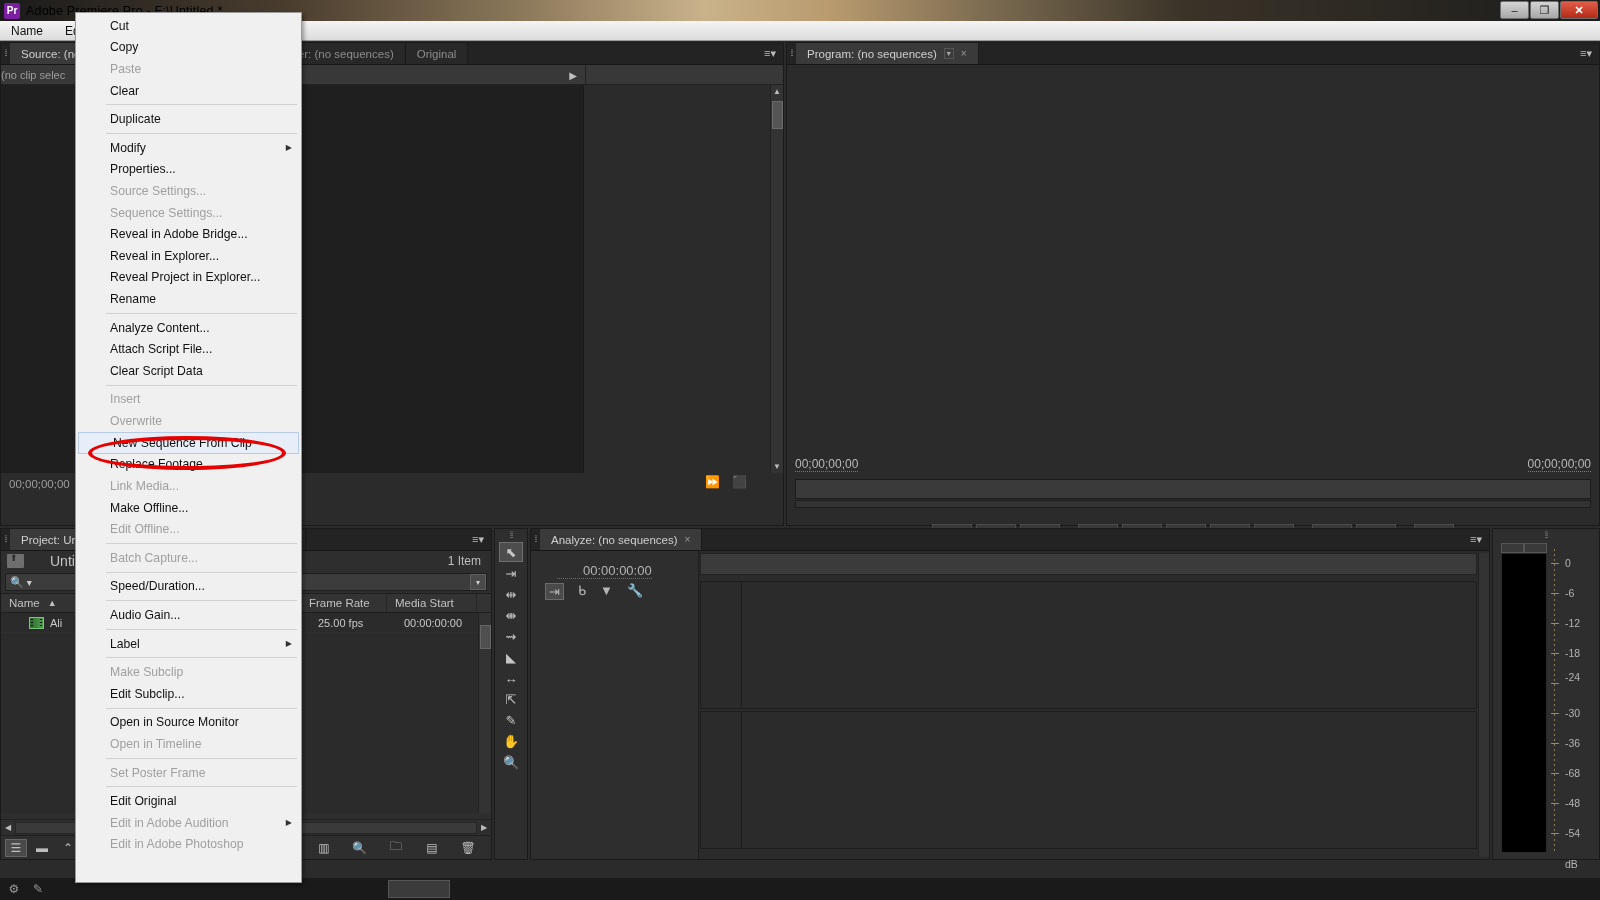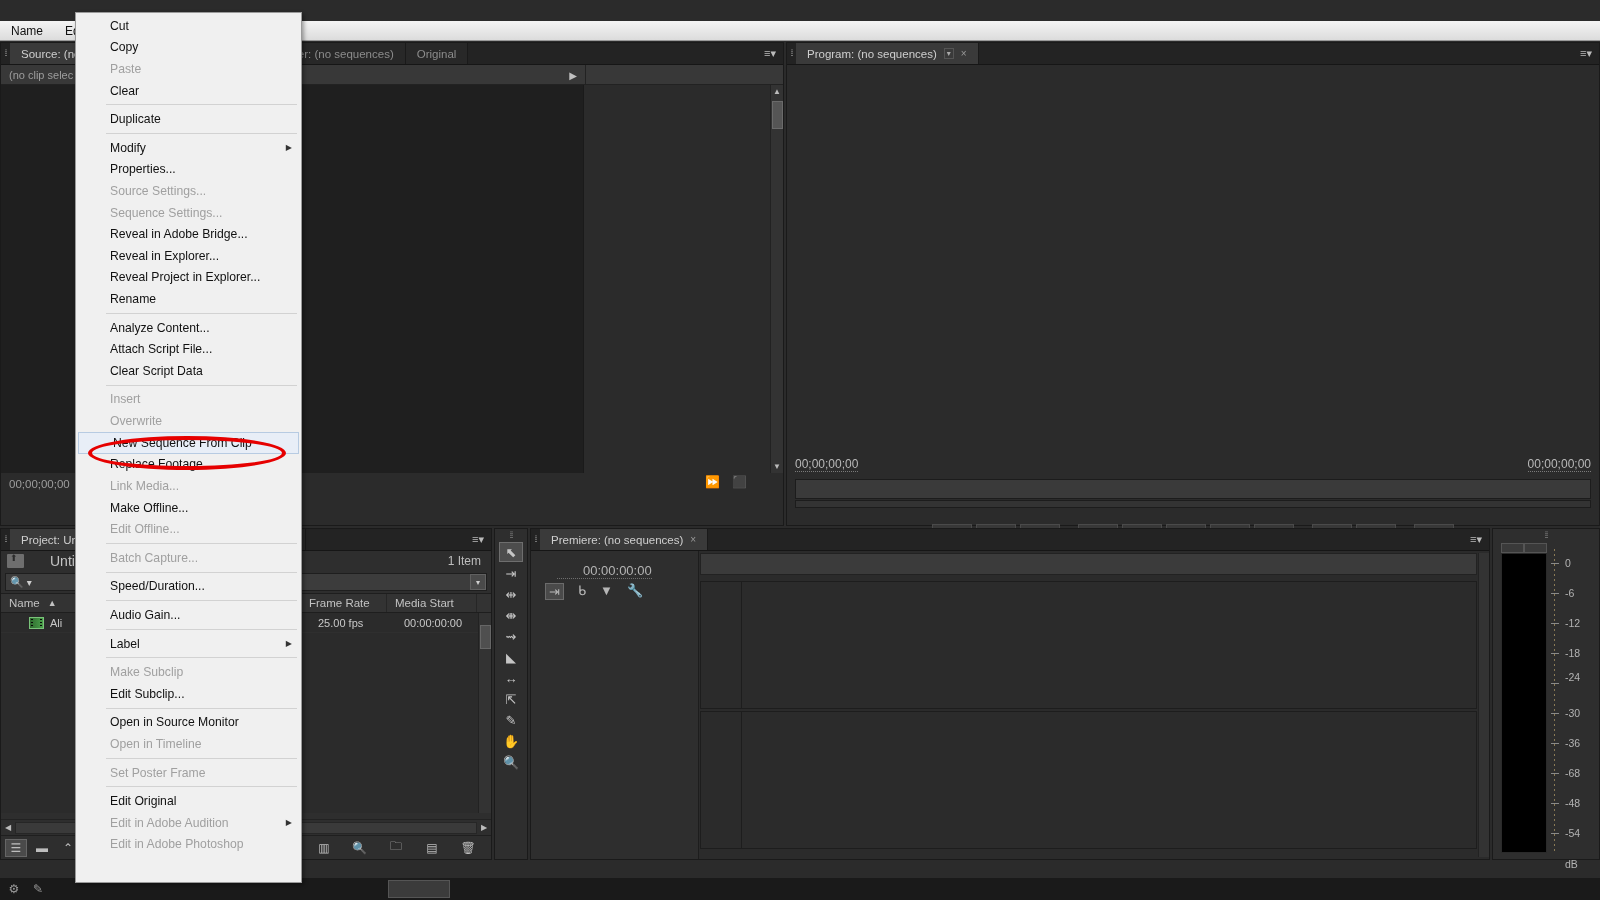--- a/index.html
+++ b/index.html
@@ -60,21 +60,21 @@
   .panelmenu { margin-left: auto; color:#bbb; font-size: 11px; padding: 0 7px; display:flex; align-items:center; }
 
   
   #source-panel { left: 0; top: 42px; width: 784px; height: 484px; }
   .src-body { position:absolute; left:0; top:22px; right:0; bottom:0; background:#2b2b2b; }
   .src-clipbar {
     position:absolute; left:0; top:0; width:100%; height:20px;
     background:#383838; border-bottom:1px solid #222;
     display:flex; align-items:center;
   }
-  .src-noclip { font-size:11px; color:#9d9d9d; padding-left:8px;text-align:right; }
+  .src-noclip { font-size:11px; color:#9d9d9d; padding-left:0;text-align:right; }
   .src-arrowcell { position:absolute; left:560px; top:0; width:24px; height:20px; display:flex;align-items:center;justify-content:center;color:#c0c0c0;font-size:10px;}
   .src-divider { position:absolute; left:584px; top:0; width:1px; height:20px; background:#222;}
   .src-view {
     position:absolute; left:0px; top:20px; width:583px; bottom:52px;
     background:#1f1f1f; border-right:1px solid #1a1a1a;
   }
   .src-right { position:absolute; left:584px; top:20px; right:0; bottom:52px; background:#2b2b2b; }
   .src-scroll { position:absolute; right:0; top:20px; width:13px; bottom:52px; background:#333; border-left:1px solid #222;}
   .src-scroll .thumb { position:absolute; left:1px; top:2px; width:11px; height:28px; background:#555; border:1px solid #6a6a6a;}
   .src-scroll .arrow { position:absolute; left:2px; font-size:8px; color:#bbb; }
@@ -191,20 +191,29 @@
   #annot {
     position:absolute; left:88px; top:436px; width:198px; height:34px;
     border: 4px solid #e60000; border-radius: 50%; z-index: 80; pointer-events:none;
   }
 </style>
 </head>
 <body>
 
 <div id="app">
 
+  <div class="titlebar">
+    <div class="title-icon">Pr</div>
+    <div class="title-text">Adobe Premiere Pro - F:\Untitled *</div>
+    <div class="win-buttons">
+      <div class="win-btn">–</div>
+      <div class="win-btn">❐</div>
+      <div class="win-btn close">✕</div>
+    </div>
+  </div>
 
   <div class="menubar">
     <div class="mi">Name</div>
     <div class="mi">Edit</div>
     <div class="mi">C</div>
     <div class="mi" style="margin-left:86px">Help</div>
   </div>
 
   <div class="panel" id="source-panel">
     <div class="tabbar">
@@ -349,21 +358,21 @@
     <div class="tool">⇱</div>
     <div class="tool">✎</div>
     <div class="tool">✋</div>
     <div class="tool">🔍</div>
   </div>
 
   <div class="panel" id="timeline-panel">
     <div class="tabbar">
       <div class="gripper">⦙⦙</div>
       <div class="tab active">
-        <span>Premiere: (no sequences)</span>
+        <span>Analyze: (no sequences)</span>
         <span class="cl">×</span>
       </div>
       <div class="panelmenu">≡▾</div>
     </div>
     <div class="tl-body">
       <div class="tl-head">
         <div class="tl-tc">00:00:00:00</div>
         <div class="tl-headbtns">
           <span style="background:#4a4a4a;border:1px solid #6b6b6b;padding:0 3px;">⇥</span>
           <span>ᑲ</span>

